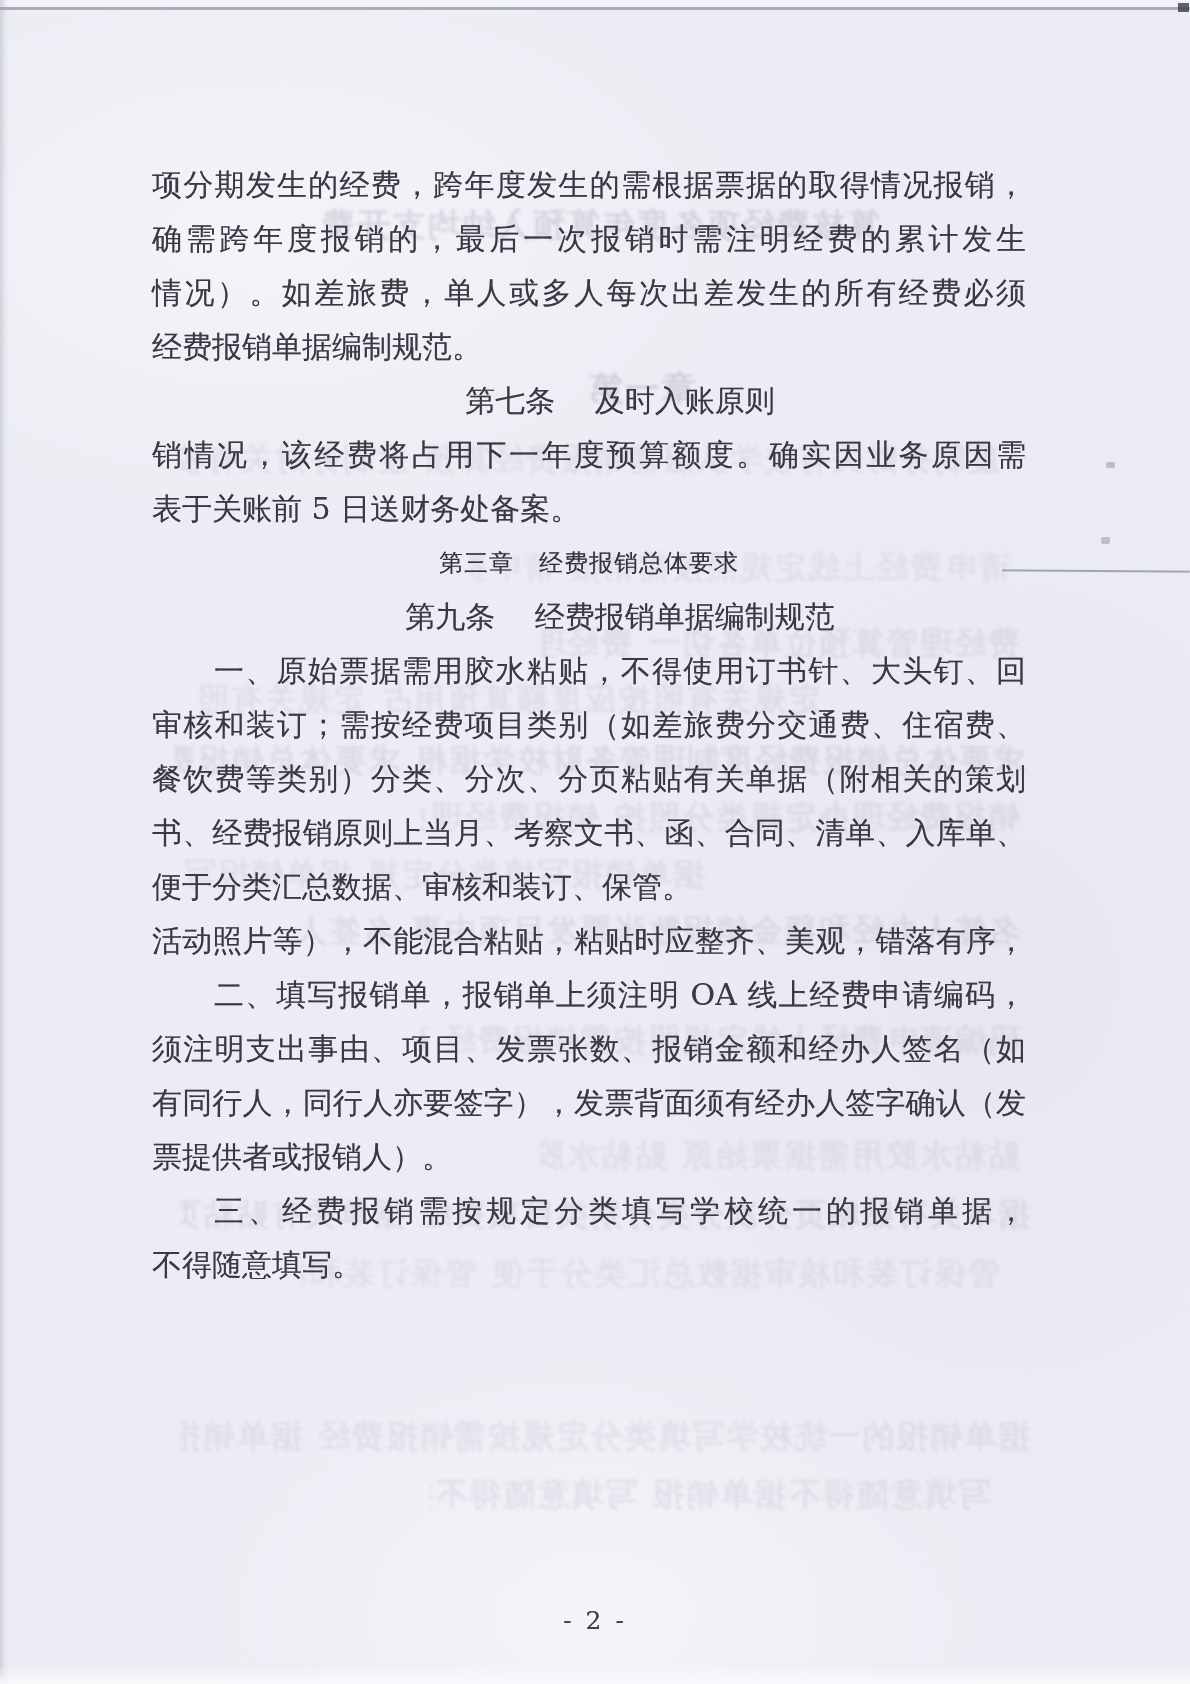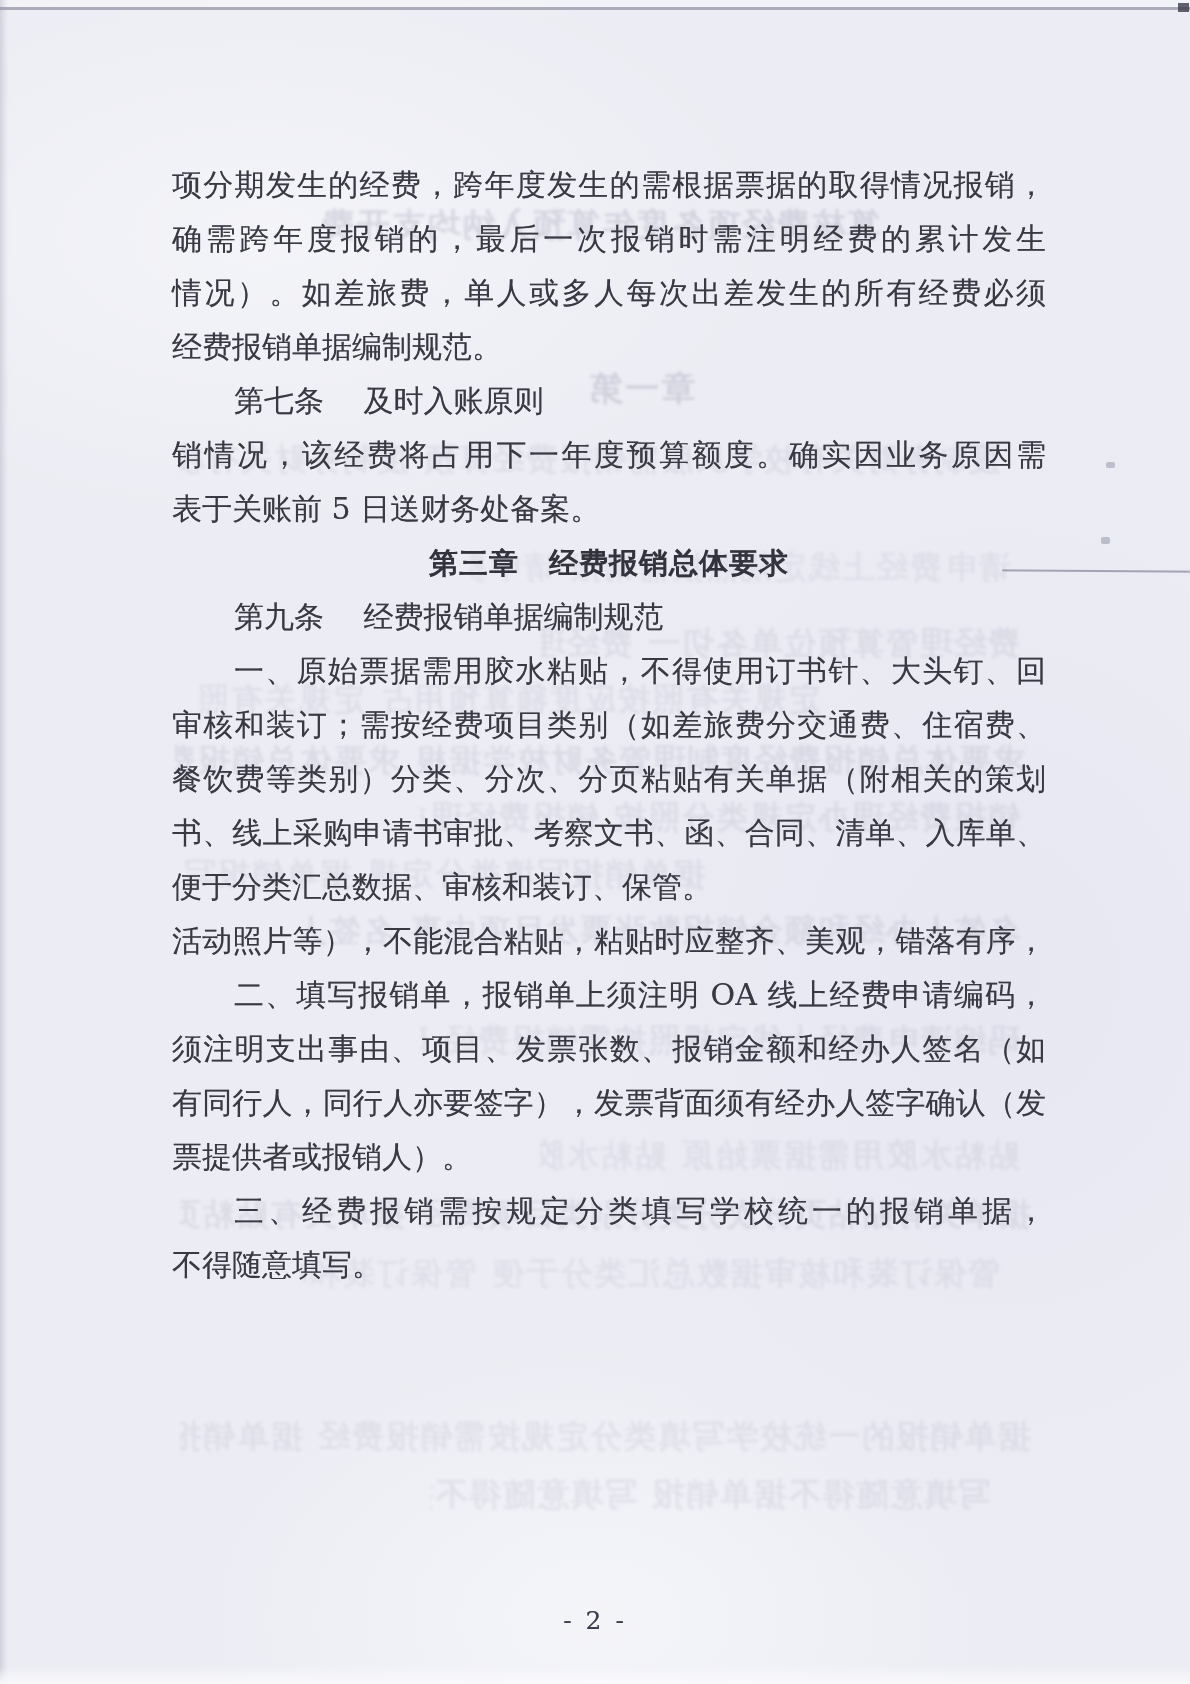--- a/index.html
+++ b/index.html
@@ -16,26 +16,26 @@
   .edge-top-light{position:absolute;top:0;left:0;right:0;height:7px;background:rgba(243,243,248,.9);}
   .edge-top{position:absolute;top:7px;left:0;right:0;height:3px;background:rgba(116,118,138,.55);filter:blur(.5px);}
   .edge-left{position:absolute;top:0;bottom:0;left:0;width:9px;background:linear-gradient(to right, rgba(140,142,162,.30), rgba(140,142,162,.08) 60%, transparent);}
   .edge-bottom{position:absolute;bottom:0;left:0;right:0;height:18px;background:linear-gradient(to top, rgba(250,250,253,.95), transparent);}
   .corner-mark{position:absolute;top:3px;left:1178px;width:11px;height:9px;background:#3c3d4c;opacity:.8;filter:blur(.4px);}
   
   .bleed-layer{position:absolute;inset:0;}
   .bleed{position:absolute;white-space:nowrap;overflow:hidden;font-weight:bold;
          color:#787896;filter:blur(1.7px);transform:scaleX(-1);letter-spacing:2px;line-height:1;}
   
-  .textblock{position:absolute;left:172px;top:158px;width:874px;}
+  .textblock{position:absolute;left:152px;top:158px;width:874px;}
   .line{height:54px;line-height:54px;font-size:30px;color:#393943;letter-spacing:0;
         white-space:nowrap;word-break:keep-all;text-shadow:0 0 .6px rgba(57,57,67,.45);}
   .line.j{white-space:normal;text-align:justify;text-align-last:justify;}
-  .line.ind{text-indent:62px;}
-  .line.head{font-weight:bold;font-size:29px;text-align:center;text-align-last:center;text-indent:0;letter-spacing:1px;color:#33333e;}
+  .line.ind{text-indent:62px;text-align:center;}
+  .line.head{font-weight:normal;font-size:24px;text-align:center;text-align-last:center;text-indent:0;letter-spacing:1px;color:#33333e;}
   
   .crease{position:absolute;top:570px;left:1002px;width:188px;height:2px;background:#686a80;opacity:.55;transform:rotate(.4deg);border-radius:1px;filter:blur(.3px);}
   .speck{position:absolute;background:rgba(104,106,128,.35);filter:blur(.6px);border-radius:2px;}
   .speck.s1{top:462px;left:1106px;width:9px;height:6px;}
   .speck.s2{top:537px;left:1101px;width:9px;height:7px;}
   .page-number{position:absolute;top:1606px;left:0;right:0;text-align:center;
                font-size:25px;color:#3e3e4d;letter-spacing:3px;text-shadow:0 0 .6px rgba(62,62,77,.5);}
 </style>
 </head>
 <body>
@@ -67,21 +67,21 @@
       <div class="line j">情况）。如差旅费，单人或多人每次出差发生的所有经费必须</div>
       <div class="line">经费报销单据编制规范。</div>
       <div class="line ind">第七条　 及时入账原则</div>
       <div class="line j">销情况，该经费将占用下一年度预算额度。确实因业务原因需</div>
       <div class="line">表于关账前 5 日送财务处备案。</div>
       <div class="line head">第三章　经费报销总体要求</div>
       <div class="line ind">第九条　 经费报销单据编制规范</div>
       <div class="line j ind">一、原始票据需用胶水粘贴，不得使用订书针、大头钉、回</div>
       <div class="line j">审核和装订；需按经费项目类别（如差旅费分交通费、住宿费、</div>
       <div class="line j">餐饮费等类别）分类、分次、分页粘贴有关单据（附相关的策划</div>
-      <div class="line j">书、线上采购申请书审批、考察文书、函、合同、清单、入库单、</div>
+      <div class="line j">书、经费报销原则上当月、考察文书、函、合同、清单、入库单、</div>
       <div class="line">便于分类汇总数据、审核和装订、保管。</div>
       <div class="line j">活动照片等），不能混合粘贴，粘贴时应整齐、美观，错落有序，</div>
       <div class="line j ind">二、填写报销单，报销单上须注明 OA 线上经费申请编码，</div>
       <div class="line j">须注明支出事由、项目、发票张数、报销金额和经办人签名（如</div>
       <div class="line j">有同行人，同行人亦要签字），发票背面须有经办人签字确认（发</div>
       <div class="line">票提供者或报销人）。</div>
       <div class="line j ind">三、经费报销需按规定分类填写学校统一的报销单据，</div>
       <div class="line">不得随意填写。</div>
     </div>
 

